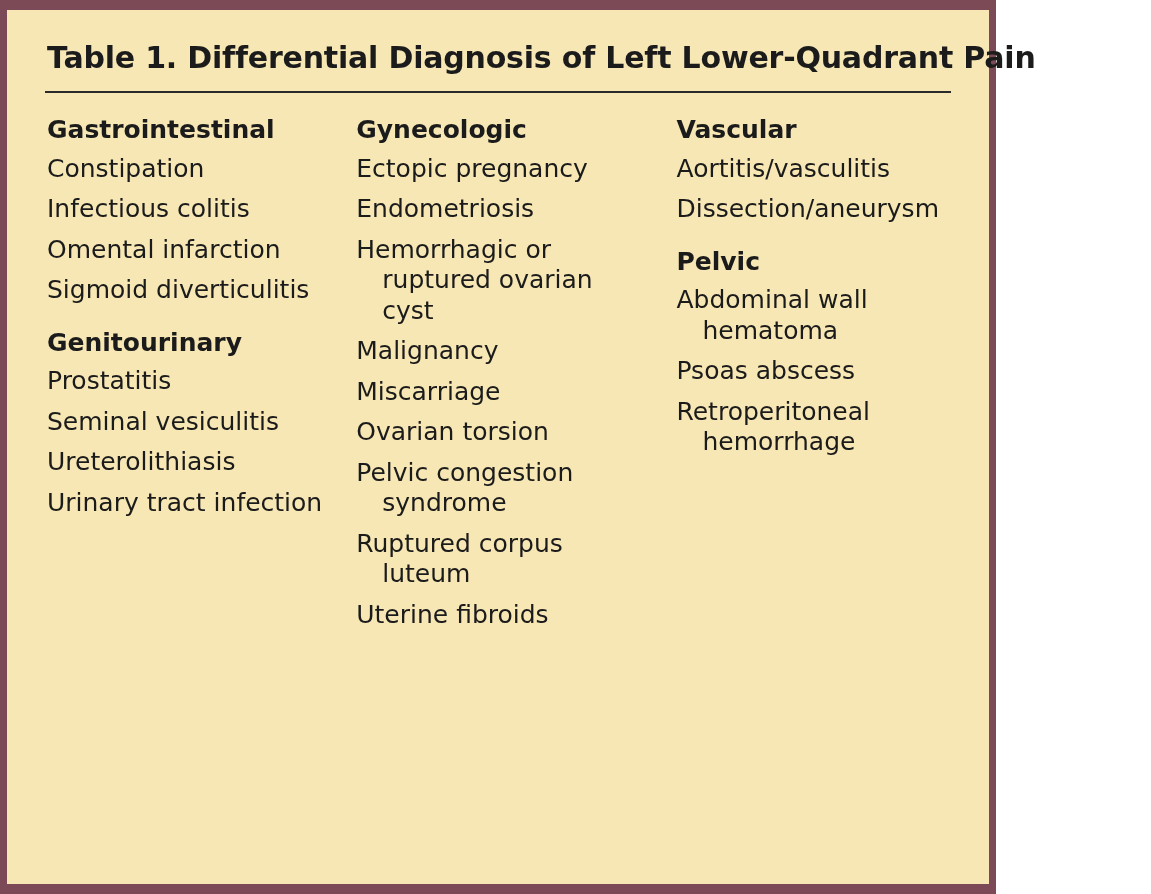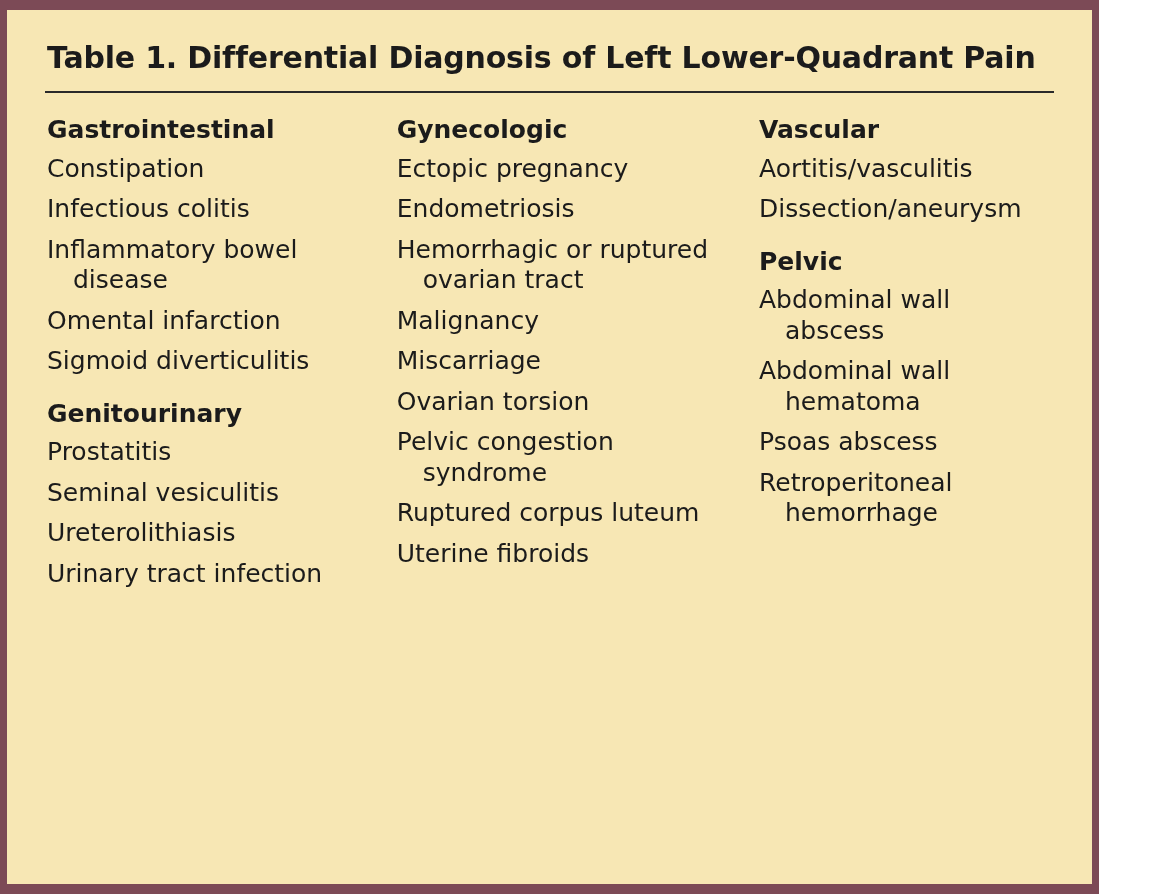--- a/index.html
+++ b/index.html
@@ -8,21 +8,21 @@
   }
   body {
     width: 1151px;
     height: 894px;
     background: #ffffff;
     font-family: "DejaVu Sans", sans-serif;
   }
   .table-card {
     position: relative;
     box-sizing: border-box;
-    width: 1099px;
+    width: 996px;
     height: 894px;
     background: #f7e7b4;
     border-top: 10px solid #7c4a56;
     border-bottom: 10px solid #7c4a56;
     border-left: 7px solid #7c4a56;
     border-right: 7px solid #7c4a56;
     padding: 24px 36px 10px 36px;
   }
   .table-title {
     font-size: 30px;
@@ -77,57 +77,55 @@
   <div class="table-title">Table 1. Differential Diagnosis of Left Lower-Quadrant Pain</div>
   <div class="title-rule"></div>
 
   <div class="columns">
 
     <div class="col col-1">
       <div class="group">
         <div class="group-heading">Gastrointestinal</div>
         <div class="item">Constipation</div>
         <div class="item">Infectious colitis</div>
-        <div class="item">Inflammatory bowel disease</div>
         <div class="item">Omental infarction</div>
         <div class="item">Sigmoid diverticulitis</div>
       </div>
       <div class="group">
         <div class="group-heading">Genitourinary</div>
         <div class="item">Prostatitis</div>
         <div class="item">Seminal vesiculitis</div>
         <div class="item">Ureterolithiasis</div>
         <div class="item">Urinary tract infection</div>
       </div>
     </div>
 
     <div class="col col-2">
       <div class="group">
         <div class="group-heading">Gynecologic</div>
         <div class="item">Ectopic pregnancy</div>
         <div class="item">Endometriosis</div>
-        <div class="item">Hemorrhagic or ruptured ovarian tract</div>
+        <div class="item">Hemorrhagic or ruptured ovarian cyst</div>
         <div class="item">Malignancy</div>
         <div class="item">Miscarriage</div>
         <div class="item">Ovarian torsion</div>
         <div class="item">Pelvic congestion syndrome</div>
         <div class="item">Ruptured corpus luteum</div>
         <div class="item">Uterine fibroids</div>
       </div>
     </div>
 
     <div class="col col-3">
       <div class="group">
         <div class="group-heading">Vascular</div>
         <div class="item">Aortitis/vasculitis</div>
         <div class="item">Dissection/aneurysm</div>
       </div>
       <div class="group">
         <div class="group-heading">Pelvic</div>
-        <div class="item">Abdominal wall abscess</div>
         <div class="item">Abdominal wall hematoma</div>
         <div class="item">Psoas abscess</div>
         <div class="item">Retroperitoneal hemorrhage</div>
       </div>
     </div>
 
   </div>
 </div>
 
 </body></html>

